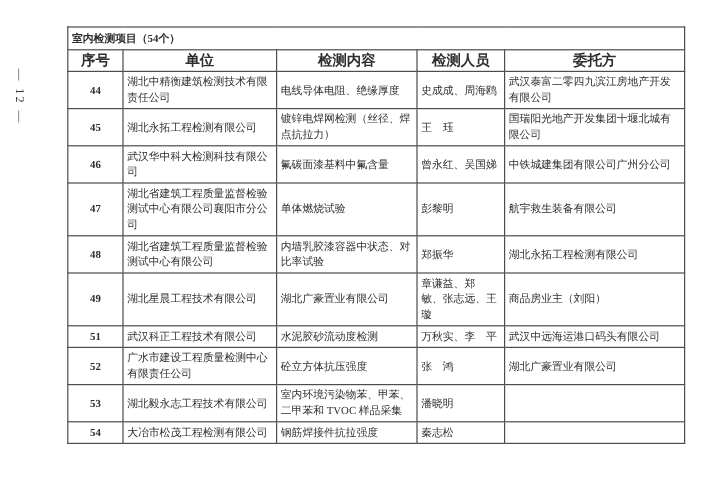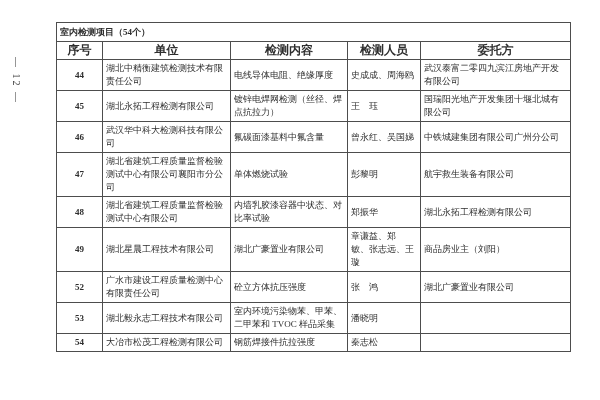--- a/index.html
+++ b/index.html
@@ -129,20 +129,27 @@
         <td>湖北永拓工程检测有限公司</td>
       </tr>
       <tr>
         <td class="num">49</td>
         <td>湖北星晨工程技术有限公司</td>
         <td>湖北广豪置业有限公司</td>
         <td>章谦益、郑　敏、张志远、王　璇</td>
         <td>商品房业主（刘阳）</td>
       </tr>
       <tr>
+        <td class="num">51</td>
+        <td>武汉科正工程技术有限公司</td>
+        <td>水泥胶砂流动度检测</td>
+        <td>万秋实、李　平</td>
+        <td>武汉中远海运港口码头有限公司</td>
+      </tr>
+      <tr>
         <td class="num">52</td>
         <td>广水市建设工程质量检测中心有限责任公司</td>
         <td>砼立方体抗压强度</td>
         <td>张　鸿</td>
         <td>湖北广豪置业有限公司</td>
       </tr>
       <tr>
         <td class="num">53</td>
         <td>湖北毅永志工程技术有限公司</td>
         <td>室内环境污染物苯、甲苯、二甲苯和 TVOC 样品采集</td>

